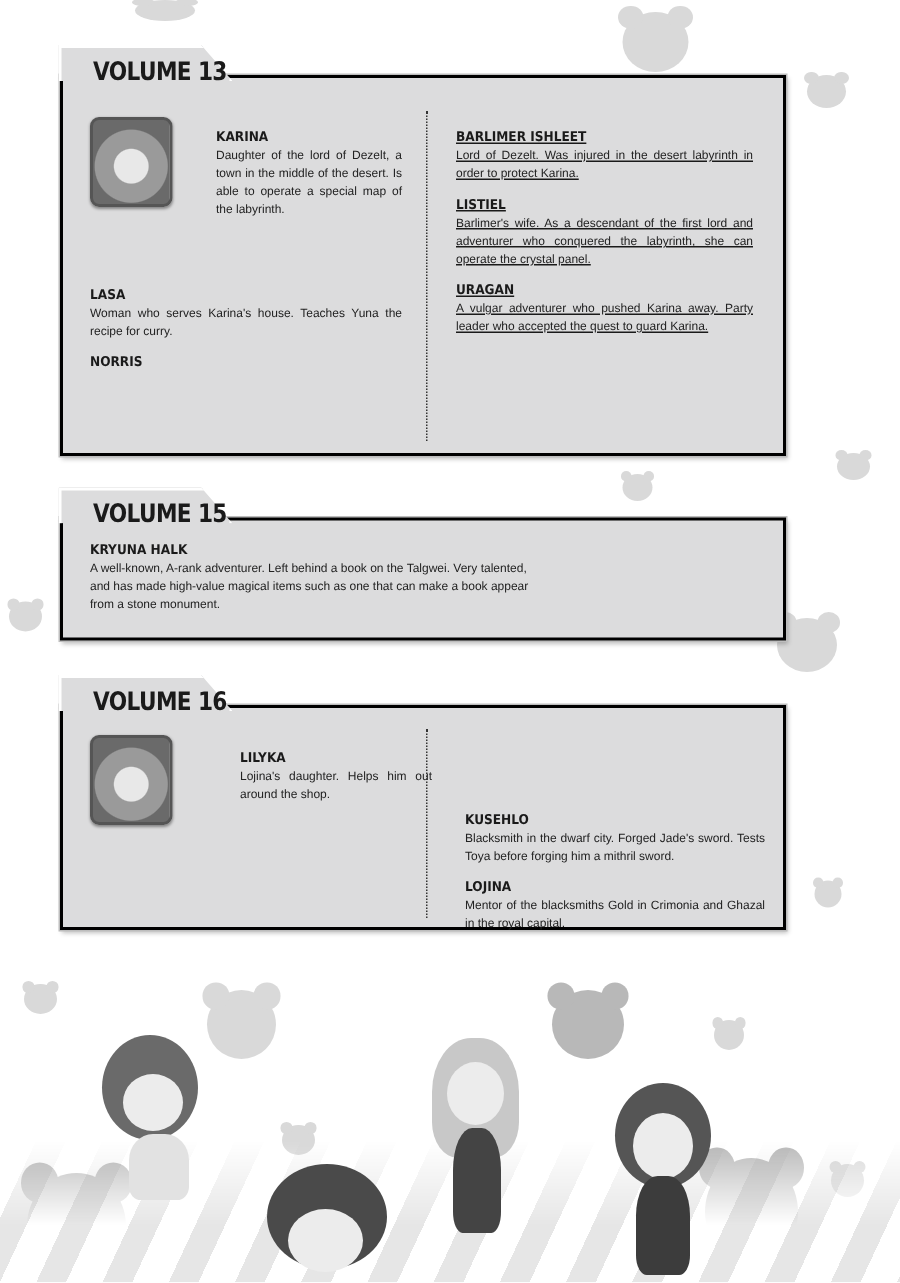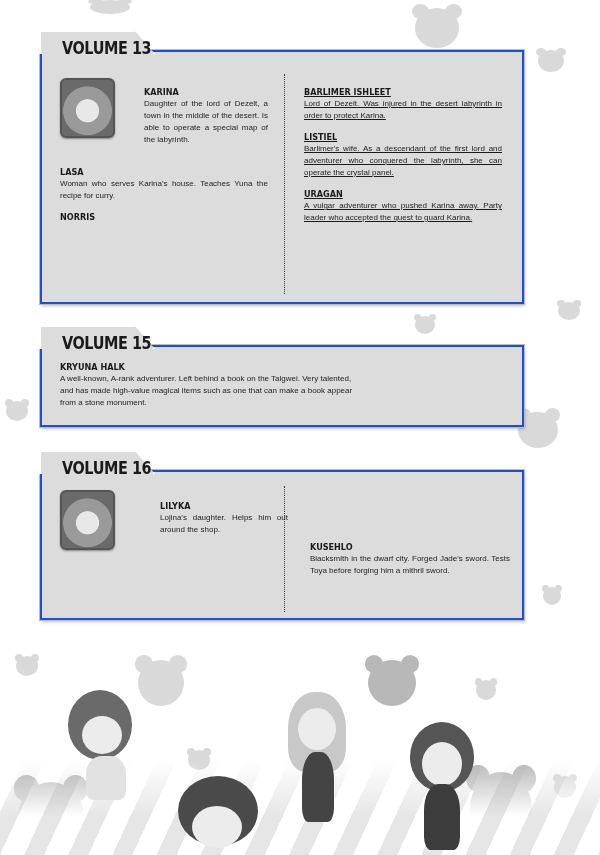--- a/index.html
+++ b/index.html
@@ -6,21 +6,21 @@
   html, body { width: 600px; height: 855px; background: #ffffff; overflow: hidden; }
   body { position: relative; font-family: "Liberation Sans", sans-serif; color: #1a1a1a; }
 
   .bear { position: absolute; background: #d9d9d9; border-radius: 50%; }
   .bear::before, .bear::after { content: ""; position: absolute; background: inherit; border-radius: 50%; width: 38%; height: 38%; top: -10%; }
   .bear::before { left: -6%; }
   .bear::after { right: -6%; }
   .bear.dark { background: #b8b8b8; }
 
   .panel { position: absolute; left: 40px; width: 484px; background: #dcdcdd;
-           border: 2px solid #1d4ed8; box-shadow: 0 0 0 1px #bdbdbd, 1px 2px 3px rgba(0,0,0,0.25); }
+           border: 2px solid #000000; box-shadow: 0 0 0 1px #bdbdbd, 1px 2px 3px rgba(0,0,0,0.25); }
   .tab { position: absolute; left: -3px; top: -22px; height: 24px; width: 116px; background: #dcdcdd;
          border: 2px solid #ffffff; border-bottom: none; box-shadow: 0 -1px 0 #bdbdbd;
          clip-path: polygon(0 0, 82% 0, 100% 100%, 0 100%); }
   .vol-title { position: absolute; left: 20px; top: -14px; font-family: "DejaVu Sans", sans-serif; font-weight: 900;
                font-size: 17px; letter-spacing: -0.5px; color: #1a1a1a; transform: scaleX(0.85); transform-origin: left; z-index: 2; }
 
   .col { position: absolute; }
   .divider { position: absolute; width: 0; border-left: 1px dotted #333; }
   .avatar { position: absolute; width: 55px; height: 60px; border-radius: 6px; border: 2px solid #555;
             background: radial-gradient(circle at 50% 55%, #e8e8e8 0 28%, #9a9a9a 30% 60%, #6a6a6a 62%); box-shadow: 0 1px 2px rgba(0,0,0,0.4); }
@@ -59,21 +59,21 @@
 <section class="panel" style="top:50px;height:254px;">
   <div class="tab"></div>
   <h2 class="vol-title">VOLUME 13</h2>
   <div class="avatar" style="left:18px;top:26px;"></div>
   <div class="col" style="left:102px;top:34px;width:124px;">
     <div class="entry">
       <span class="name">KARINA</span>
       <p class="desc">Daughter of the lord of Dezelt, a town in the middle of the desert. Is able to operate a special map of the labyrinth.</p>
     </div>
   </div>
-  <div class="col" style="left:18px;top:114px;width:208px;">
+  <div class="col" style="left:18px;top:139px;width:208px;">
     <div class="entry">
       <span class="name">LASA</span>
       <p class="desc">Woman who serves Karina's house. Teaches Yuna the recipe for curry.</p>
     </div>
     <div class="entry">
       <span class="name">NORRIS</span>
     </div>
   </div>
   <div class="divider" style="left:242px;top:22px;height:220px;"></div>
   <div class="col" style="left:262px;top:34px;width:198px;text-decoration:underline;">
@@ -112,20 +112,24 @@
       <span class="name">LILYKA</span>
       <p class="desc">Lojina's daughter. Helps him out around the shop.</p>
     </div>
   </div>
   <div class="divider" style="left:242px;top:14px;height:126px;"></div>
   <div class="col" style="left:268px;top:26px;width:200px;margin-top:43px;">
     <div class="entry">
       <span class="name">KUSEHLO</span>
       <p class="desc">Blacksmith in the dwarf city. Forged Jade's sword. Tests Toya before forging him a mithril sword.</p>
     </div>
+    <div class="entry">
+      <span class="name">LOJINA</span>
+      <p class="desc">Mentor of the blacksmiths Gold in Crimonia and Ghazal in the royal capital.</p>
+    </div>
   </div>
 </section>
 
 <div class="stripes"></div>
 
 <div class="chibi" style="left:60px;top:690px;width:90px;height:140px;">
   <div class="head" style="left:8px;top:0;width:64px;height:70px;"></div>
   <div class="face" style="left:22px;top:26px;width:40px;height:38px;"></div>
   <div class="body" style="left:26px;top:66px;width:40px;height:44px;background:#e2e2e2;"></div>
 </div>

